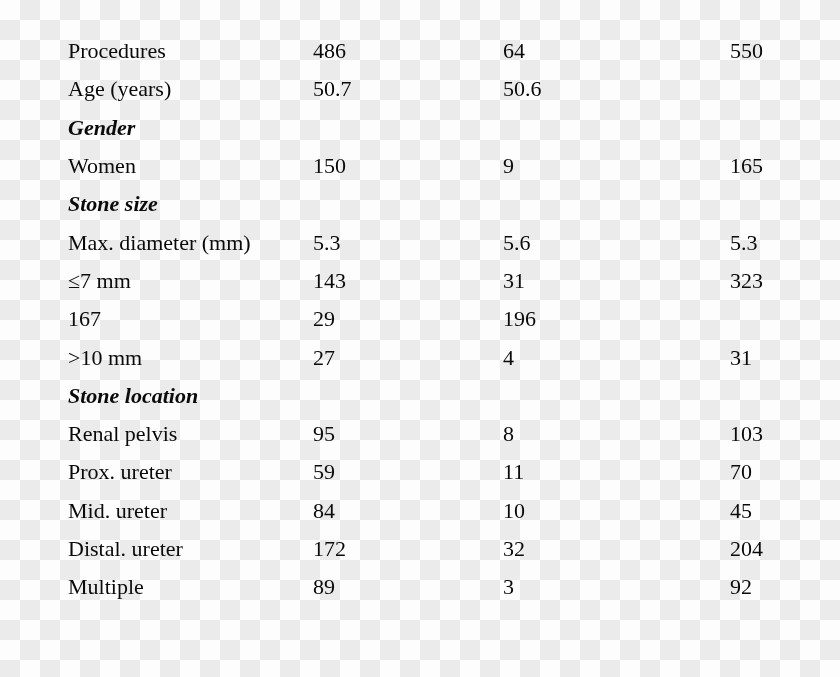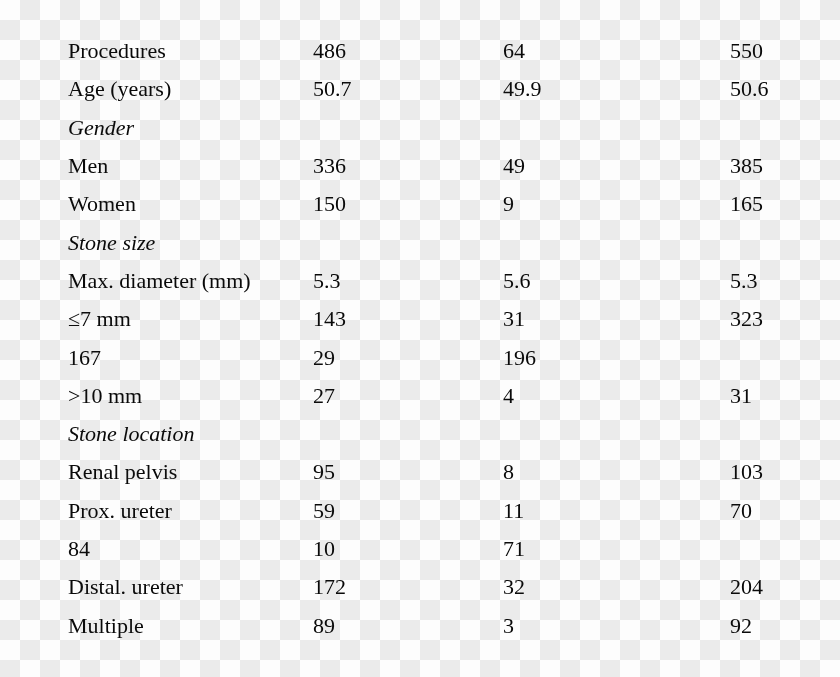--- a/index.html
+++ b/index.html
@@ -29,54 +29,48 @@
   }
   .cell {
     font-family: "Liberation Serif", "DejaVu Serif", serif;
     font-size: 22px;
     line-height: 1;
     color: #0a0a0a;
     white-space: pre;
   }
   .cell.italic {
     font-style: italic;
+    font-weight: bold;
   }
 </style>
 </head>
 <body>
 
 <div class="canvas" style="--checker-light: #fdfdfd; --checker-dark: #ebebeb;">
   <div class="table" id="table-root">
   <div class="row">
     <span class="cell label">Procedures</span>
     <span class="cell num">486</span>
     <span class="cell num">64</span>
     <span class="cell num">550</span>
   </div>
 
   <div class="row">
     <span class="cell label">Age (years)</span>
     <span class="cell num">50.7</span>
-    <span class="cell num">49.9</span>
     <span class="cell num">50.6</span>
   </div>
 
   <div class="row">
     <span class="cell label italic">Gender</span>
     <span class="cell num italic"></span>
     <span class="cell num italic"></span>
     <span class="cell num italic"></span>
   </div>
 
-  <div class="row">
-    <span class="cell label">Men</span>
-    <span class="cell num">336</span>
-    <span class="cell num">49</span>
-    <span class="cell num">385</span>
-  </div>
 
   <div class="row">
     <span class="cell label">Women</span>
     <span class="cell num">150</span>
     <span class="cell num">9</span>
     <span class="cell num">165</span>
   </div>
 
   <div class="row">
     <span class="cell label italic">Stone size</span>
@@ -127,23 +121,24 @@
   </div>
 
   <div class="row">
     <span class="cell label">Prox. ureter</span>
     <span class="cell num">59</span>
     <span class="cell num">11</span>
     <span class="cell num">70</span>
   </div>
 
   <div class="row">
+    <span class="cell label">Mid. ureter</span>
     <span class="cell num">84</span>
     <span class="cell num">10</span>
-    <span class="cell num">71</span>
+    <span class="cell num">45</span>
   </div>
 
   <div class="row">
     <span class="cell label">Distal. ureter</span>
     <span class="cell num">172</span>
     <span class="cell num">32</span>
     <span class="cell num">204</span>
   </div>
 
   <div class="row">

